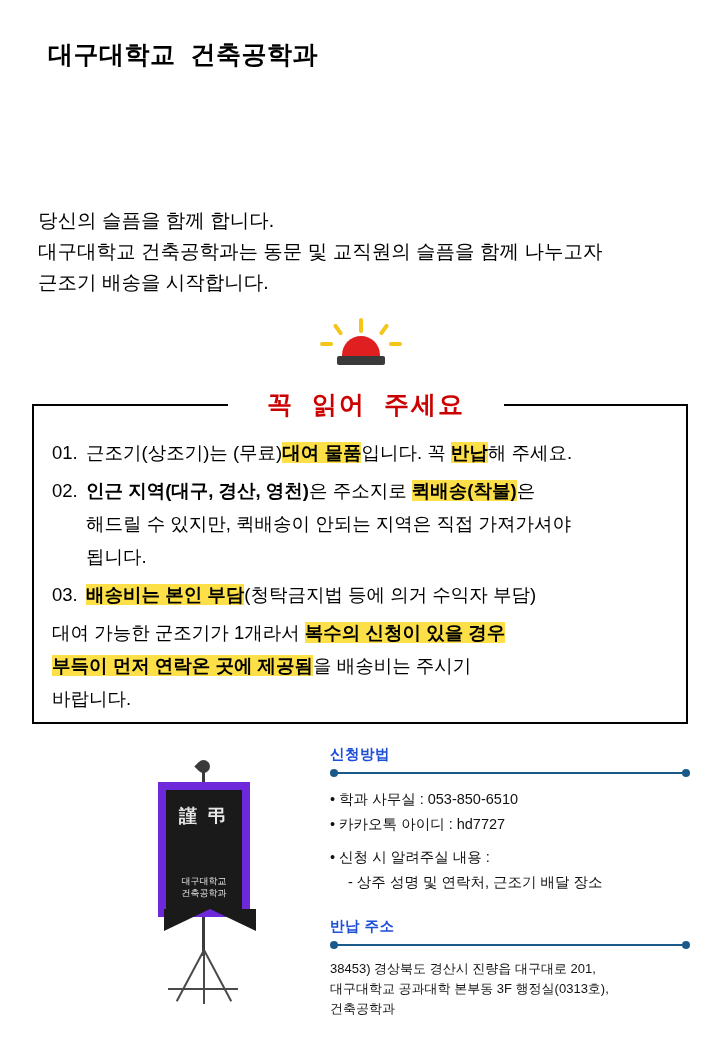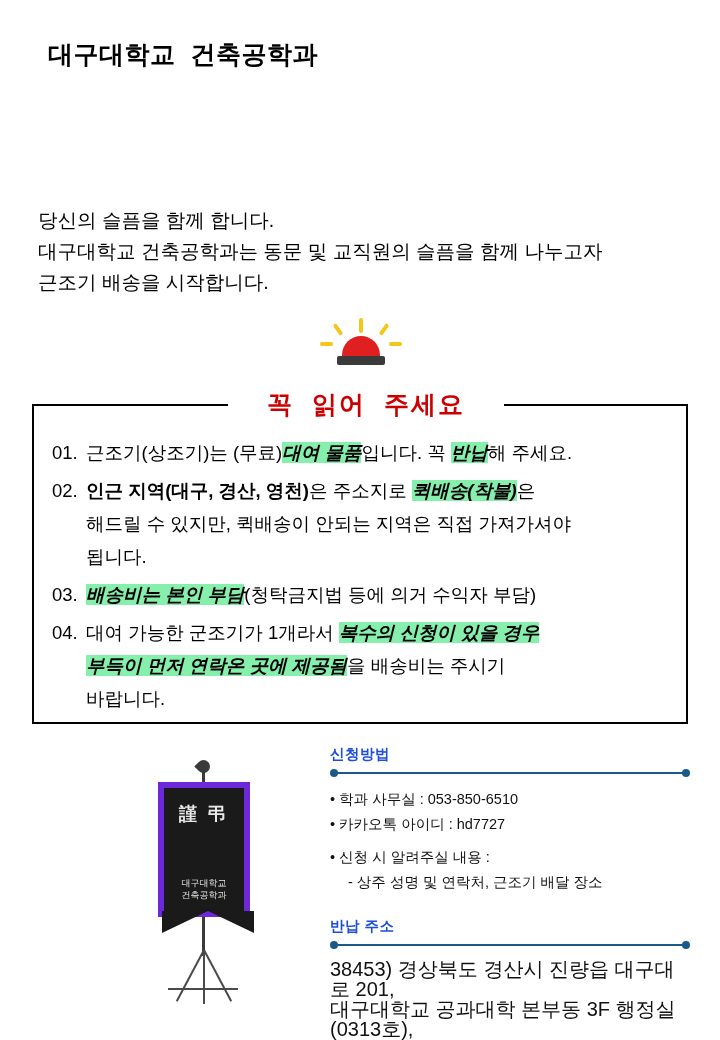--- a/index.html
+++ b/index.html
@@ -188,21 +188,21 @@
     margin-bottom: 5px;
   }
   .notice-num {
     width: 34px;
     flex: none;
     font-size: 18.5px;
   }
   .notice-text {
     flex: 1;
   }
-  .hl { background: #86efac; font-weight: bold; font-style: italic; }
+  .hl { background: #fde047; font-weight: bold; }
   .b { font-weight: bold; }
 
   
   .flag-art {
     position: absolute;
     left: 118px;
     top: 760px;
     width: 180px;
     height: 250px;
   }
@@ -224,21 +224,21 @@
     border-radius: 50% 50% 50% 0;
     transform: rotate(45deg);
   }
   .flag-art .banner-cloth {
     position: absolute;
     left: 40px;
     top: 22px;
     width: 92px;
     height: 135px;
     background: #1a1a1a;
-    border: 6px solid #6d28d9;
+    border: 8px solid #6d28d9;
     box-sizing: border-box;
   }
   .flag-art .banner-cloth::after {
     content: "";
     position: absolute;
     left: -2px;
     bottom: -22px;
     width: 0;
     height: 0;
     border-left: 46px solid #1a1a1a;
@@ -329,21 +329,21 @@
     white-space: pre;
   }
   .contact-line.sub {
     padding-left: 18px;
   }
   .spacer-8 { height: 8px; }
   .addr-block {
     margin-top: 22px;
   }
   .addr-text {
-    font-size: 20px;
+    font-size: 13px;
     line-height: 20px;
     color: #111;
   }
 </style>
 </head>
 <body>
 
 <div class="page">
 
   <div class="dept-title">대구대학교  건축공학과</div>
@@ -374,21 +374,20 @@
       </div>
       <div class="notice-item">
         <div class="notice-num">02.</div>
         <div class="notice-text"><span class="b">인근 지역(대구, 경산, 영천)</span><span>은  주소지로  </span><span class="hl">퀵배송(착불)</span><span>은</span><br><span>해드릴 수 있지만, 퀵배송이 안되는 지역은 직접 가져가셔야</span><br><span>됩니다.</span></div>
       </div>
       <div class="notice-item">
         <div class="notice-num">03.</div>
         <div class="notice-text"><span class="hl">배송비는 본인 부담</span><span>(청탁금지법 등에 의거 수익자 부담)</span></div>
       </div>
       <div class="notice-item">
-        <div class="notice-num">04.</div>
         <div class="notice-text"><span>대여  가능한  군조기가  1개라서  </span><span class="hl">복수의  신청이  있을  경우</span><br><span class="hl">부득이  먼저  연락온  곳에  제공됨</span><span>을  배송비는  주시기</span><br><span>바랍니다.</span></div>
       </div>
     </div>
 
   <div class="flag-art">
     <div class="finial"></div>
     <div class="pole"></div>
     <div class="banner-cloth">
       <div class="cloth-top">謹 弔</div>
       <div class="cloth-bottom">

